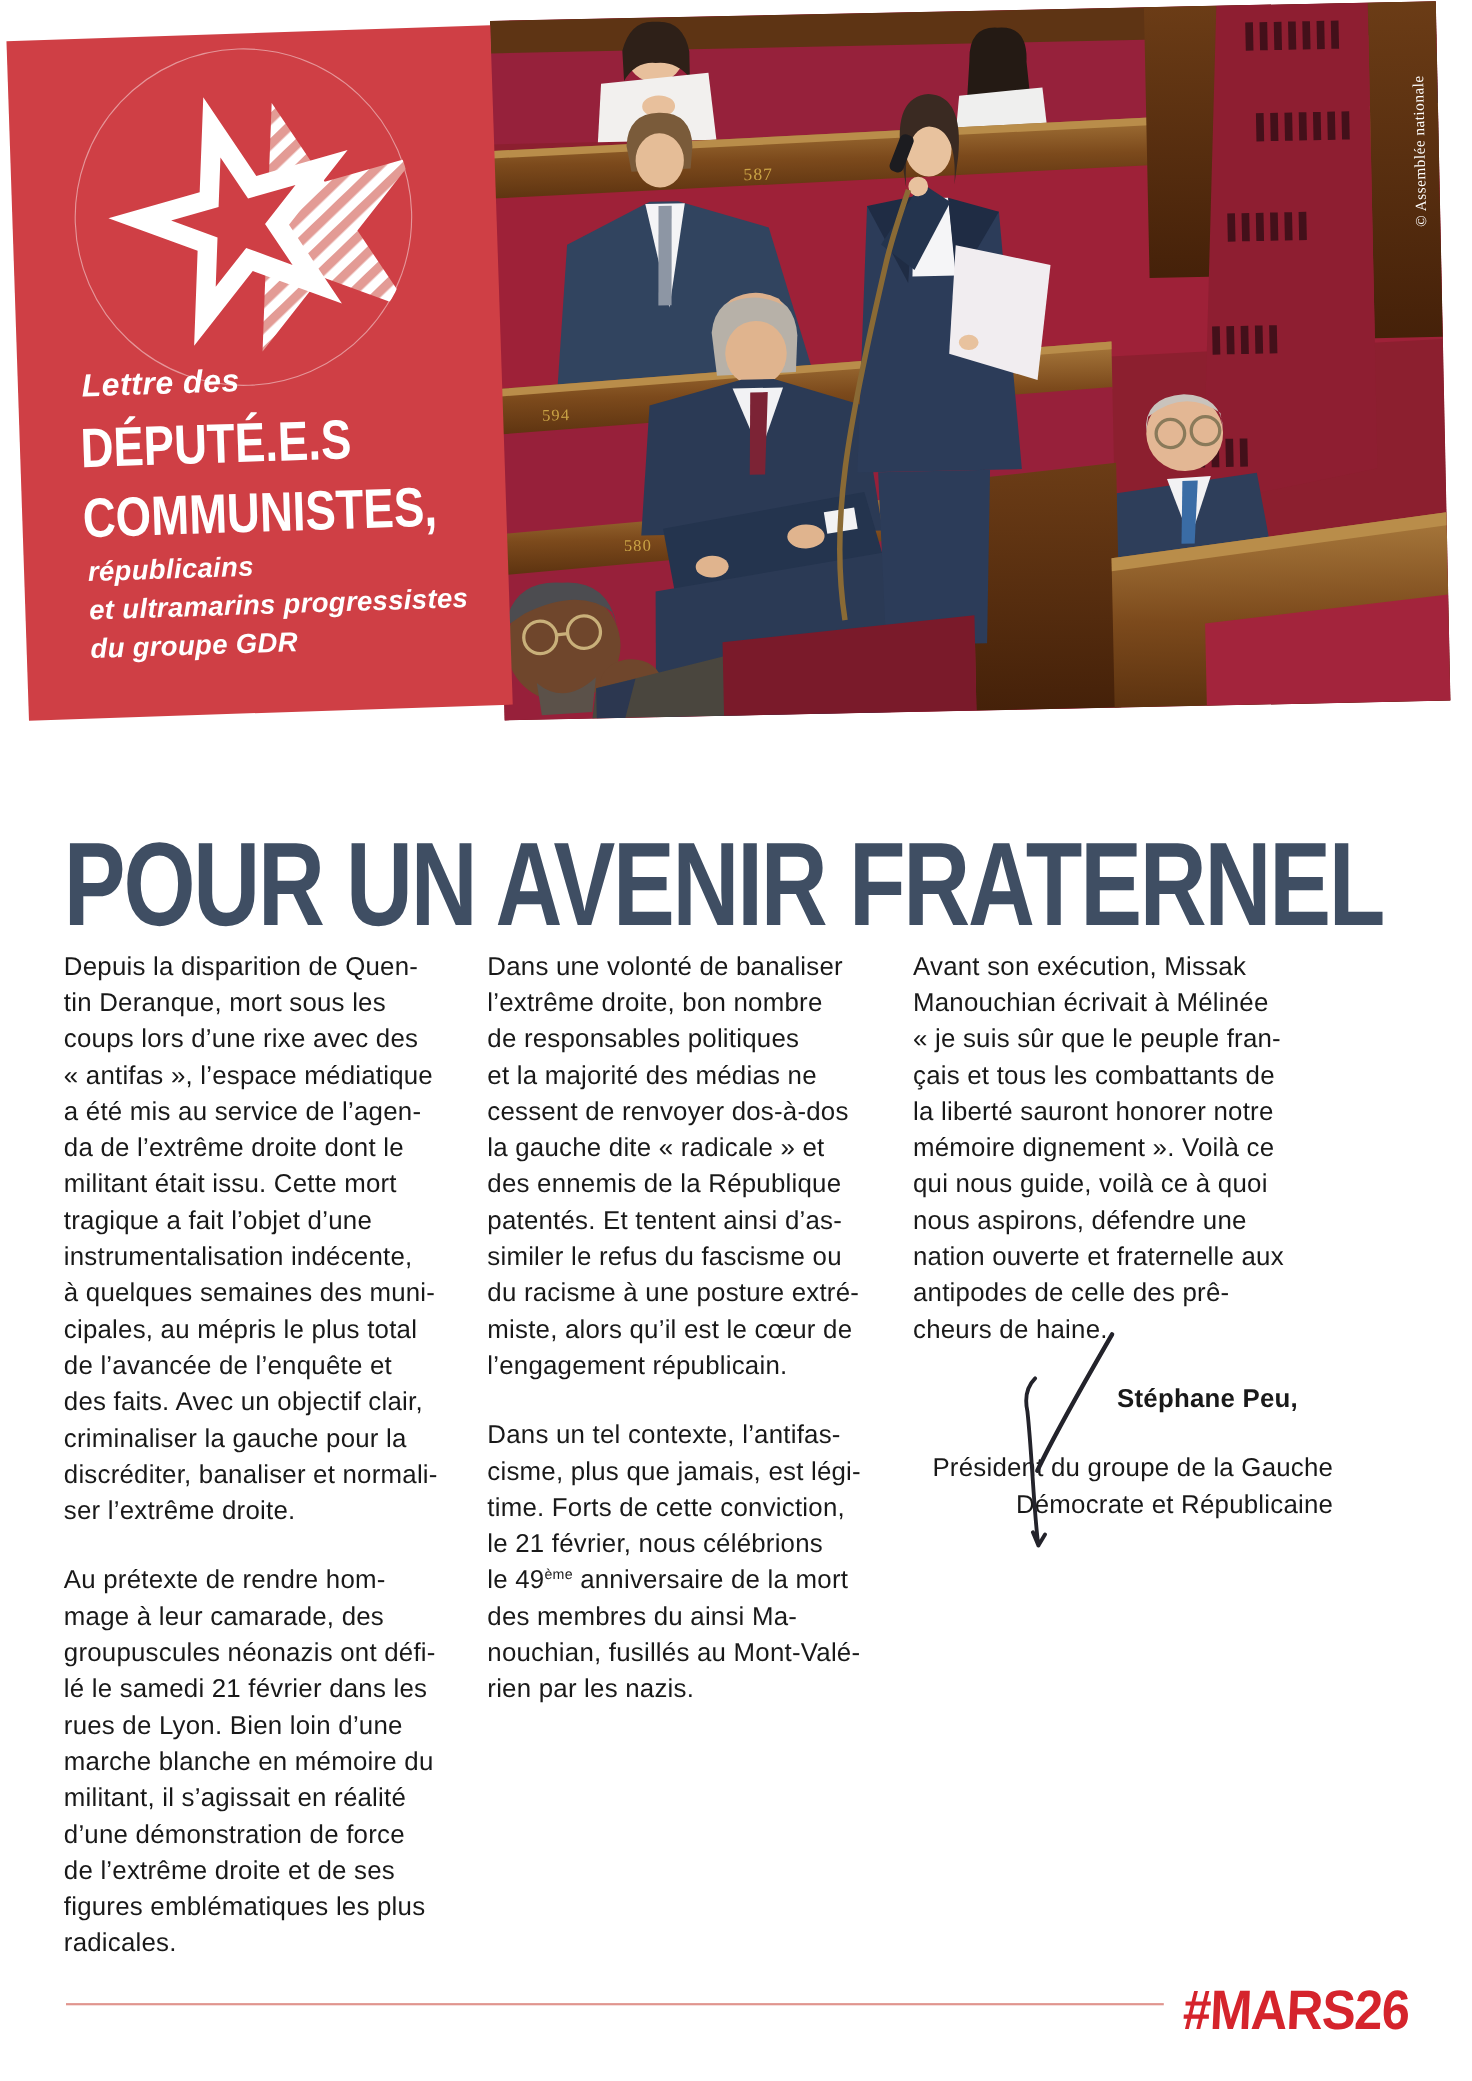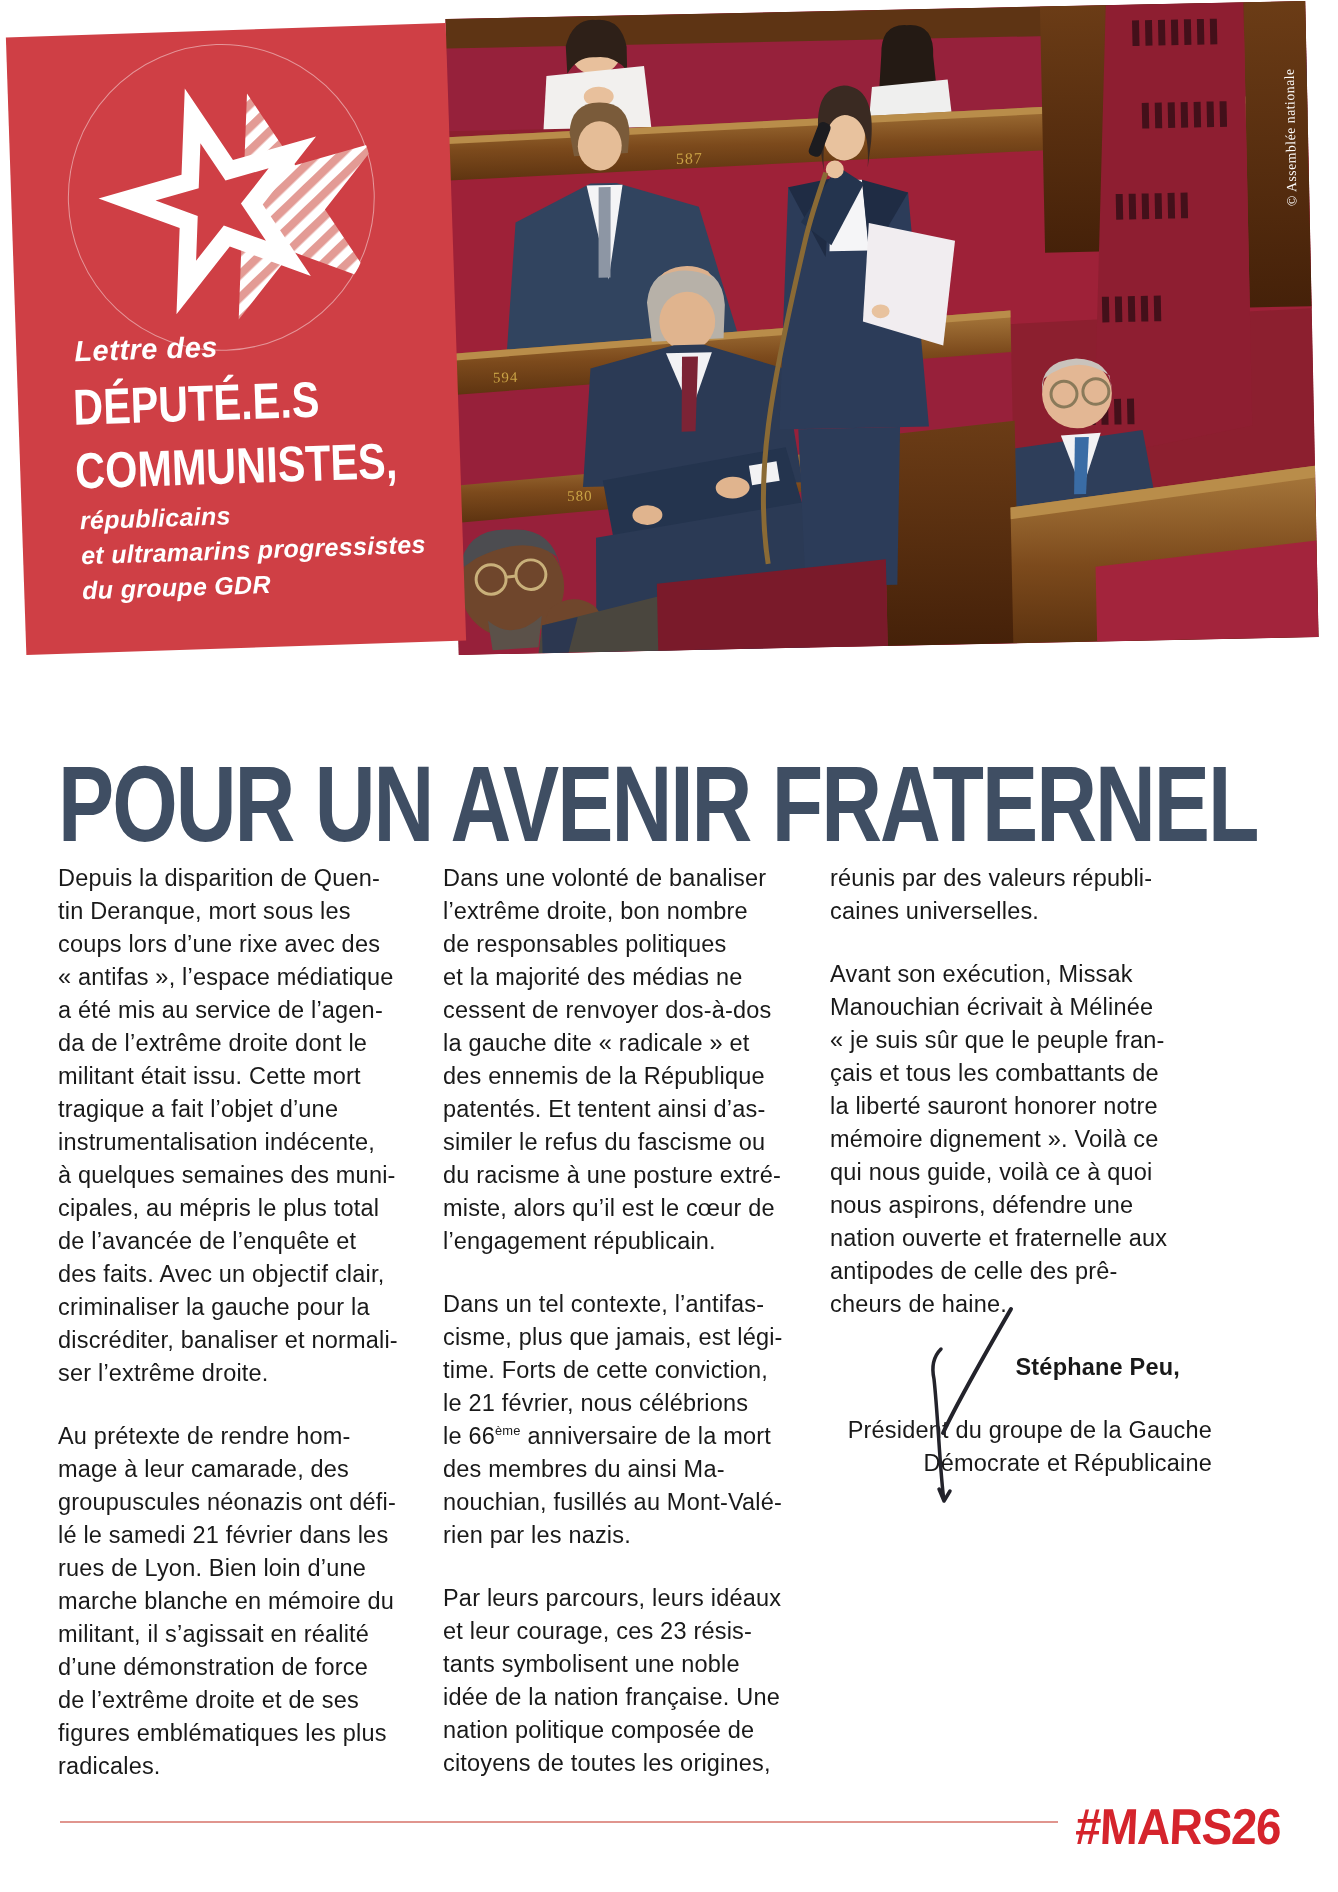--- a/index.html
+++ b/index.html
@@ -268,34 +268,26 @@
 des ennemis de la République
 patentés. Et tentent ainsi d’as-
 similer le refus du fascisme ou
 du racisme à une posture extré-
 miste, alors qu’il est le cœur de
 l’engagement républicain.</p>
       <p><span>Dans un tel contexte, l’antifas-
 cisme, plus que jamais, est légi-
 time. Forts de cette conviction,
 le 21 février, nous célébrions
-le 66</span><sup>ème</sup><span> anniversaire de la mort
+le 49</span><sup>ème</sup><span> anniversaire de la mort
 des membres du ainsi Ma-
 nouchian, fusillés au Mont-Valé-
 rien par les nazis.</span></p>
-      <p>Par leurs parcours, leurs idéaux
-et leur courage, ces 23 résis-
-tants symbolisent une noble
-idée de la nation française. Une
-nation politique composée de
-citoyens de toutes les origines,</p>
     </div>
     <div>
-      <p>réunis par des valeurs républi-
-caines universelles.</p>
       <p>Avant son exécution, Missak
 Manouchian écrivait à Mélinée
 « je suis sûr que le peuple fran-
 çais et tous les combattants de
 la liberté sauront honorer notre
 mémoire dignement ». Voilà ce
 qui nous guide, voilà ce à quoi
 nous aspirons, défendre une
 nation ouverte et fraternelle aux
 antipodes de celle des prê-

